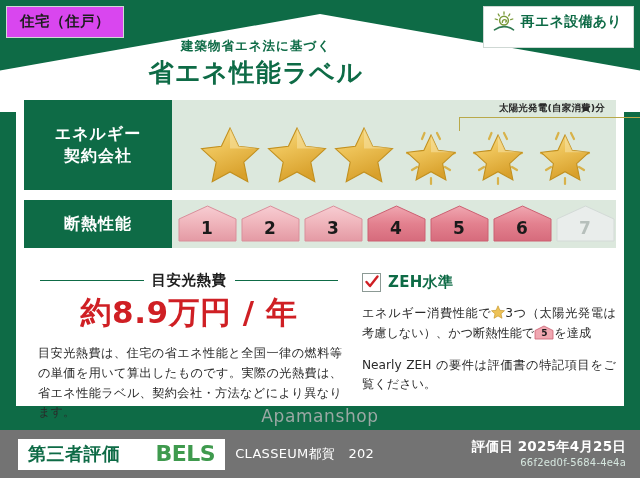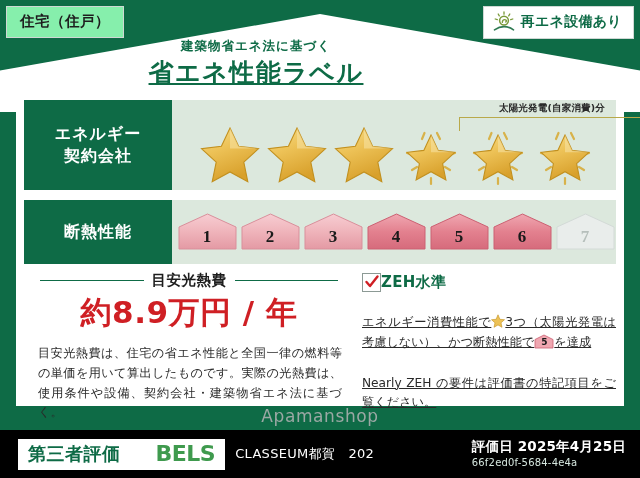--- a/index.html
+++ b/index.html
@@ -29,53 +29,52 @@
     z-index:4;
   }
   .header-sub{
     font-size:12.5px;font-weight:bold;color:#0e6b46;letter-spacing:1px;
     line-height:1;
   }
   .header-main{
     margin-top:7px;
     font-size:25px;font-weight:bold;color:#0e6b46;letter-spacing:1.5px;
     line-height:1;
-    text-decoration:underline;
   }
 
   .badge-house-type{
     position:absolute;left:6px;top:6px;
-    background:#86efac;border:1px solid #cfd8d4;
+    background:#d946ef;border:1px solid #cfd8d4;
     padding:5px 13px 6px 13px;
     font-size:14.5px;font-weight:bold;color:#1d1d1d;
     letter-spacing:0.5px;z-index:6;
   }
   .badge-renew{
     position:absolute;right:6px;top:6px;
     background:#ffffff;border:1px solid #cfd8d4;
-    padding:4px 11px 5px 8px;
+    padding:4px 11px 14px 8px;
     display:flex;align-items:center;gap:5px;z-index:6;
   }
   .badge-renew-text{
     font-size:14px;font-weight:bold;color:#0e6b46;letter-spacing:0.3px;
   }
   .sun-icon{width:24px;height:22px;display:block;}
 
   
   .body-panel{
     position:absolute;left:16px;top:96px;width:608px;height:310px;
     background:#ffffff;
   }
 
   
   .perf-row{
     position:absolute;left:0;display:flex;align-items:stretch;
   }
   .row-energy{top:4px;left:8px;width:592px;height:90px;}
-  .row-insul{top:104px;left:8px;width:592px;height:64px;font-family:Liberation Serif, serif;}
+  .row-insul{top:104px;left:8px;width:592px;height:48px;}
 
   .row-label{
     background:#0e6b46;color:#ffffff;
     display:flex;flex-direction:column;align-items:center;justify-content:center;
     font-weight:bold;letter-spacing:1px;
     flex:0 0 148px;
   }
   .row-label-energy{font-size:16px;line-height:1.35;}
   .row-label-insul{font-size:16px;}
   .row-content{
@@ -140,34 +139,33 @@
     font-size:31px;font-weight:bold;color:#cf1f24;letter-spacing:0.5px;
     line-height:1;
   }
   .cost-note{
     margin-top:16px;padding:0 12px 0 14px;
     font-size:12.2px;color:#2a2a2a;line-height:1.62;
     text-align:justify;
   }
 
   .crit{margin-bottom:9px;}
-  .crit-head{display:flex;align-items:center;}
+  .crit-head{display:flex;align-items:center;gap:7px;}
   .check-box{
     width:17px;height:17px;border:1.4px solid #8c9a95;background:#fff;
     position:relative;flex:0 0 17px;
   }
   .check-box svg{position:absolute;left:1px;top:0px;width:16px;height:16px;}
   .crit-title{
     font-size:15px;font-weight:bold;color:#0e6b46;letter-spacing:0.3px;
   }
   .zeh-logo{width:34px;height:21px;margin-left:2px;}
   .crit-body{
-    margin-top:21px;font-size:12.2px;color:#2a2a2a;line-height:1.62;
+    margin-top:12px;font-size:12.2px;color:#2a2a2a;line-height:1.62;
     text-align:justify;
-    text-decoration:underline;
   }
   .inline-star{width:14px;height:14px;vertical-align:-2px;}
   .inline-house{
     display:inline-block;width:20px;height:15px;vertical-align:-3px;
     position:relative;
   }
   .inline-house svg{position:absolute;left:0;top:0;width:20px;height:15px;}
   .inline-house i{
     position:absolute;left:0;top:1px;width:20px;text-align:center;
     font-style:normal;font-size:9px;font-weight:bold;color:#1a1a1a;
@@ -175,21 +173,21 @@
 
   
   .watermark{
     position:absolute;left:0;top:406px;width:640px;text-align:center;
     font-size:17px;color:#9aa8a4;letter-spacing:0.6px;z-index:5;
   }
 
   
   .footer{
     position:absolute;left:0;bottom:0;width:640px;height:48px;
-    background:#000000;
+    background:#737373;
   }
   .footer-inner{
     position:absolute;left:0;top:0;width:640px;height:48px;
     display:flex;align-items:center;
   }
   .bels-box{
     margin-left:18px;background:#ffffff;
     padding:4px 10px 5px 10px;display:flex;align-items:center;gap:7px;
   }
   .bels-jp{
@@ -198,21 +196,21 @@
   }
   .bels-en{
     font-size:22px;font-weight:bold;color:#3f9a4e;letter-spacing:-0.5px;
     line-height:1;
     margin-left:28px;
   }
   .bldg-name{
     margin-left:10px;font-size:13px;color:#ffffff;letter-spacing:0.3px;
   }
   .footer-right{
-    position:absolute;right:14px;top:8px;text-align:left;margin-left:44px;
+    position:absolute;right:14px;top:8px;text-align:right;margin-left:44px;
   }
   .eval-date{
     font-size:13.5px;font-weight:bold;color:#ffffff;letter-spacing:0.2px;
     line-height:1.2;
   }
   .eval-id{
     margin-top:3px;font-size:10px;color:#d6e7df;letter-spacing:0.2px;
   }
 </style>
 </head>
@@ -415,21 +413,21 @@
 
     <div class="lower">
 
       <div class="lower-left">
         <div class="cost-head">
           <span class="rule"></span>
           <span class="cost-head-text">目安光熱費</span>
           <span class="rule"></span>
         </div>
         <div class="cost-value">約8.9万円 / 年</div>
-        <div class="cost-note">目安光熱費は、住宅の省エネ性能と全国一律の燃料等の単価を用いて算出したものです。実際の光熱費は、使用条件や設備、契約会社・建築物省エネ法に基づく。</div>
+        <div class="cost-note">目安光熱費は、住宅の省エネ性能と全国一律の燃料等の単価を用いて算出したものです。実際の光熱費は、省エネ性能ラベル、契約会社・方法などにより異なります。</div>
       </div>
 
       <div class="lower-right">
 
         <div class="crit">
           <div class="crit-head">
             <span class="check-box">
               <svg viewBox="0 0 16 16">
                   <path d="M2.5 8 L6 12 L13.5 2.5" fill="none" stroke="#cf1f24" stroke-width="2.4" stroke-linecap="round" stroke-linejoin="round"></path>
                 </svg>

